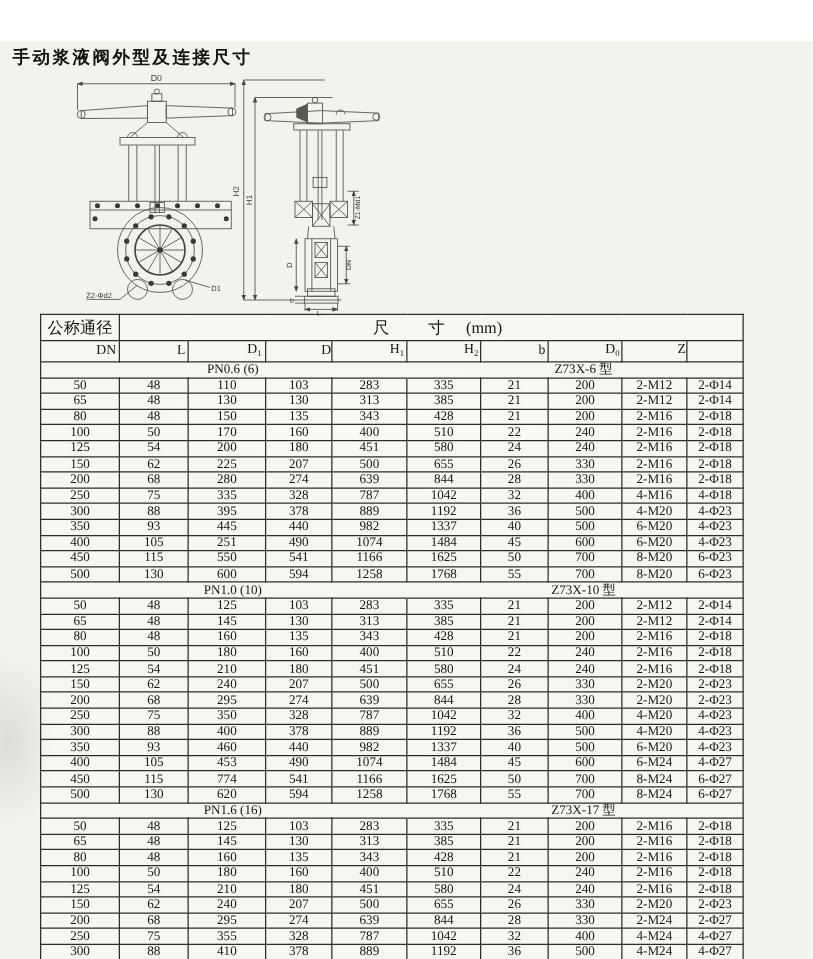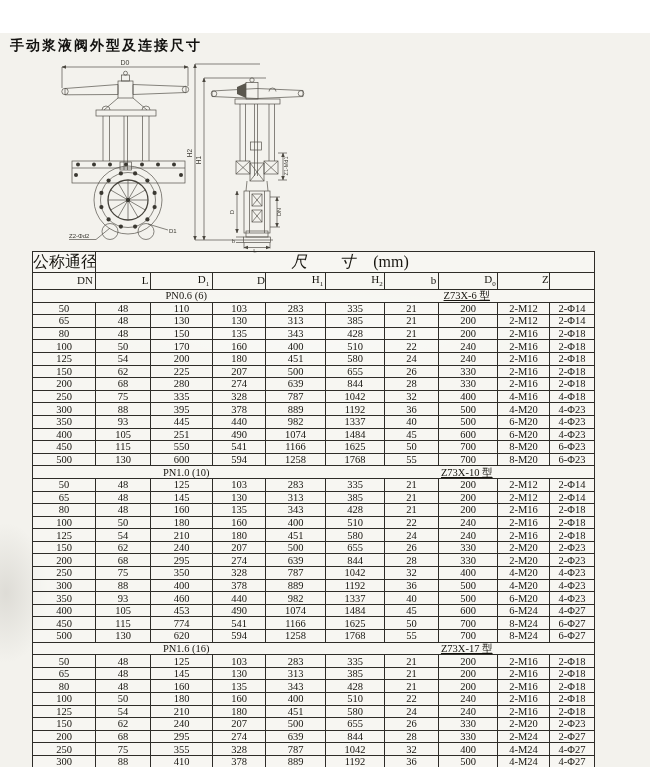--- a/index.html
+++ b/index.html
@@ -27,28 +27,28 @@
   .spec{
     position:absolute;left:32px;top:218px;width:562px;
     border-collapse:collapse;table-layout:fixed;
     background:rgba(250,249,245,.55);
   }
   .spec th,.spec td{
     border:1px solid #2e2c28;text-align:center;vertical-align:middle;
     padding:0;font-size:10.5px;line-height:1.05;color:#17150f;
     overflow:hidden;white-space:nowrap;
   }
-  .spec thead tr.h1 th{height:20px;font-size:16px;font-weight:normal;}
+  .spec thead tr.h1 th{height:20px;font-size:13px;font-weight:normal;}
   .spec thead tr.h2 th{height:16px;font-size:11px;font-weight:normal;padding-left:44px;}
   .spec thead sub{font-size:7px;}
   .spec td{height:11.6px;}
   .spec tr.secrow td{font-size:10.5px;height:11.6px;padding-left:14px;}
   .spec tr.secrow td:first-child{border-right:none;}
-  .spec tr.secrow td:last-child{border-left:none;text-decoration:underline;}
-  .size-label{letter-spacing:14px;margin-left:10px;font-style:italic;}
+  .spec tr.secrow td:last-child{border-left:none;}
+  .size-label{letter-spacing:14px;margin-left:10px;}
   .size-unit{letter-spacing:0;}
 </style>
 </head>
 <body>
 
 <div class="page">
 
   <h1 class="title">手动浆液阀外型及连接尺寸</h1>
 
   <div class="drawing">

